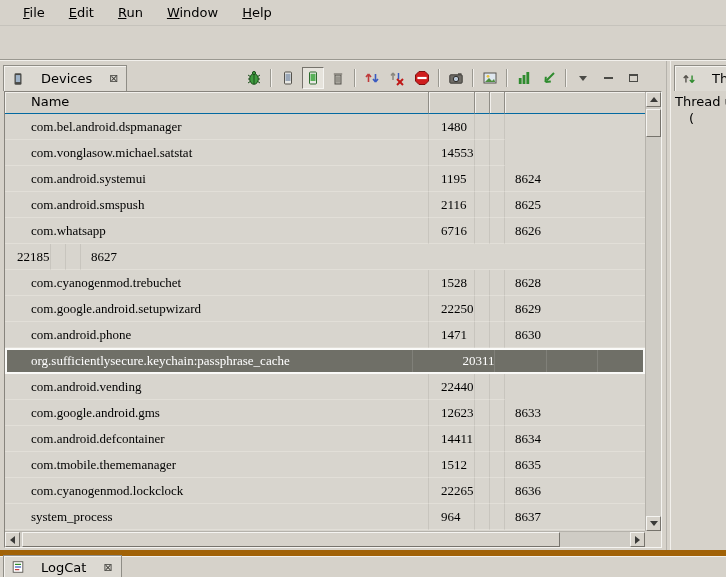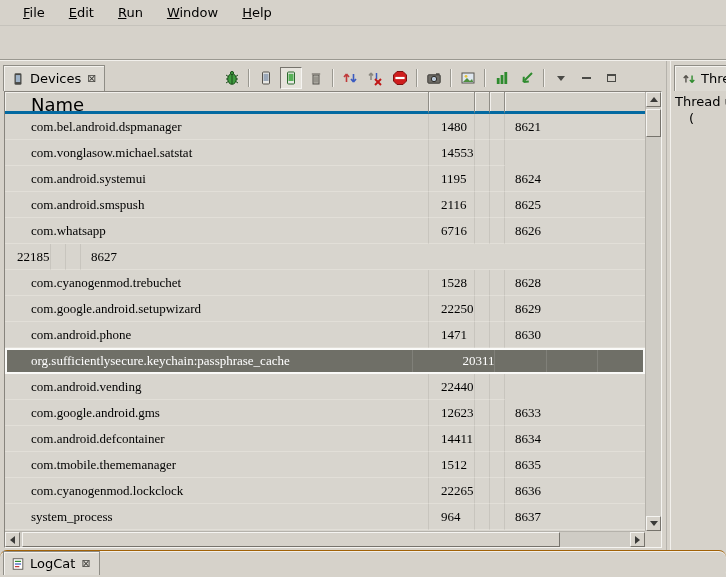--- a/index.html
+++ b/index.html
@@ -28,21 +28,21 @@
 
   
   .main { position:absolute; top:60px; left:0; right:0; bottom:27px; display:flex; border-top:1px solid #f2f0ec; }
   .left-panel { position:relative; width:666px; height:100%; }
   .sash { width:5px; height:100%; background:var(--window-bg,#d6d2ca); border-left:1px solid #b5b2ab; border-right:1px solid #f2f0ec; }
   .right-panel { position:relative; flex:1; height:100%; overflow:hidden; }
 
   
   .panel-header { position:absolute; top:0; left:0; right:0; height:30px; display:flex; align-items:flex-end; }
   .tab {
-    display:flex; align-items:center; gap:5px;
+    display:flex; align-items:center; gap:16px;
     height:26px; margin-left:3px; padding:0 7px;
     background:#dcd9d2;
     border:1px solid #8f8d86; border-bottom:none;
     box-shadow:inset 1px 1px 0 #f4f2ee;
     white-space:nowrap;
   }
   .tab-close { font-size:11px; line-height:1; color:#3a3a36; padding:0 1px; cursor:default; }
 
   .lp-toolbar { display:flex; align-items:center; gap:3px; margin-left:116px; height:26px; }
   .tbtn {
@@ -59,23 +59,23 @@
   
   .table-outer {
     position:absolute; top:30px; left:4px; right:4px; bottom:2px;
     background:var(--table-bg,#d8d5ce);
     border-top:1px solid #87847d; border-left:1px solid #87847d;
     border-right:1px solid #f5f4f1; border-bottom:1px solid #f5f4f1;
   }
   .thead { position:absolute; top:0; left:0; right:16px; height:22px; display:flex; }
   .hcell {
     background:var(--header-bg,#d4d1c9);
-    border-right:1px solid #8f8d86; border-bottom:3px solid #0369a1;
+    border-right:1px solid #8f8d86; border-bottom:1px solid #0369a1;
     box-shadow:inset 1px 1px 0 #f2f0ec;
-    padding:2px 4px; font-size:18px; overflow:hidden; white-space:nowrap;
+    padding:2px 4px; font-size:13px; overflow:hidden; white-space:nowrap;
   }
   .rows { position:absolute; top:22px; left:0; right:16px; bottom:16px; overflow:hidden; }
   .trow { display:flex; height:26px; align-items:stretch;font-family:Liberation Serif, serif; }
   .cell {
     border-right:1px solid #c8c5be; border-bottom:1px solid #e2dfd8;
     display:flex; align-items:center; overflow:hidden; white-space:nowrap; font-size:13px;
   }
   .c-name { width:424px; padding-left:26px; }
   .c-pid  { width:46px; padding-left:12px; }
   .c-n1, .c-n2 { width:15px; }
@@ -106,23 +106,23 @@
   .t-left { width:0;height:0;border-top:4px solid transparent;border-bottom:4px solid transparent;border-right:5px solid #3a3a38; }
   .t-right { width:0;height:0;border-top:4px solid transparent;border-bottom:4px solid transparent;border-left:5px solid #3a3a38; }
 
   
   .rp-msg { position:absolute; top:32px; left:4px; right:0; font-size:13px; line-height:17px; white-space:nowrap; }
   .rp-msg .l2 { padding-left:14px; }
 
   
   .bottom-bar {
     position:absolute; left:0; right:0; bottom:0; height:27px;
-    border-top:1px solid #a16207; box-shadow:inset 0 1px 0 #f2f0ec;
+    border-top:6px solid #a16207; box-shadow:inset 0 1px 0 #f2f0ec;
     background:var(--window-bg,#d6d2ca);
-    display:flex; align-items:flex-start;border-radius:7px;
+    display:flex; align-items:center;
   }
   .bottom-bar .tab { height:24px; }
   svg { display:block; }
 </style>
 </head>
 <body>
 
 <div class="window">
 
   <div class="menubar">
@@ -257,21 +257,20 @@
           <div class="hcell c-n2"></div>
           <div class="hcell c-port"></div>
         </div>
 
         <div class="rows">
             <div class="trow">
     <div class="cell c-name">com.bel.android.dspmanager</div>
     <div class="cell c-pid">1480</div>
     <div class="cell c-n1"></div>
     <div class="cell c-n2"></div>
-    <div class="cell c-port">8621</div>
   </div>
             <div class="trow">
     <div class="cell c-name">com.vonglasow.michael.satstat</div>
     <div class="cell c-pid">14553</div>
     <div class="cell c-n1"></div>
     <div class="cell c-n2"></div>
   </div>
             <div class="trow">
     <div class="cell c-name">com.android.systemui</div>
     <div class="cell c-pid">1195</div>

